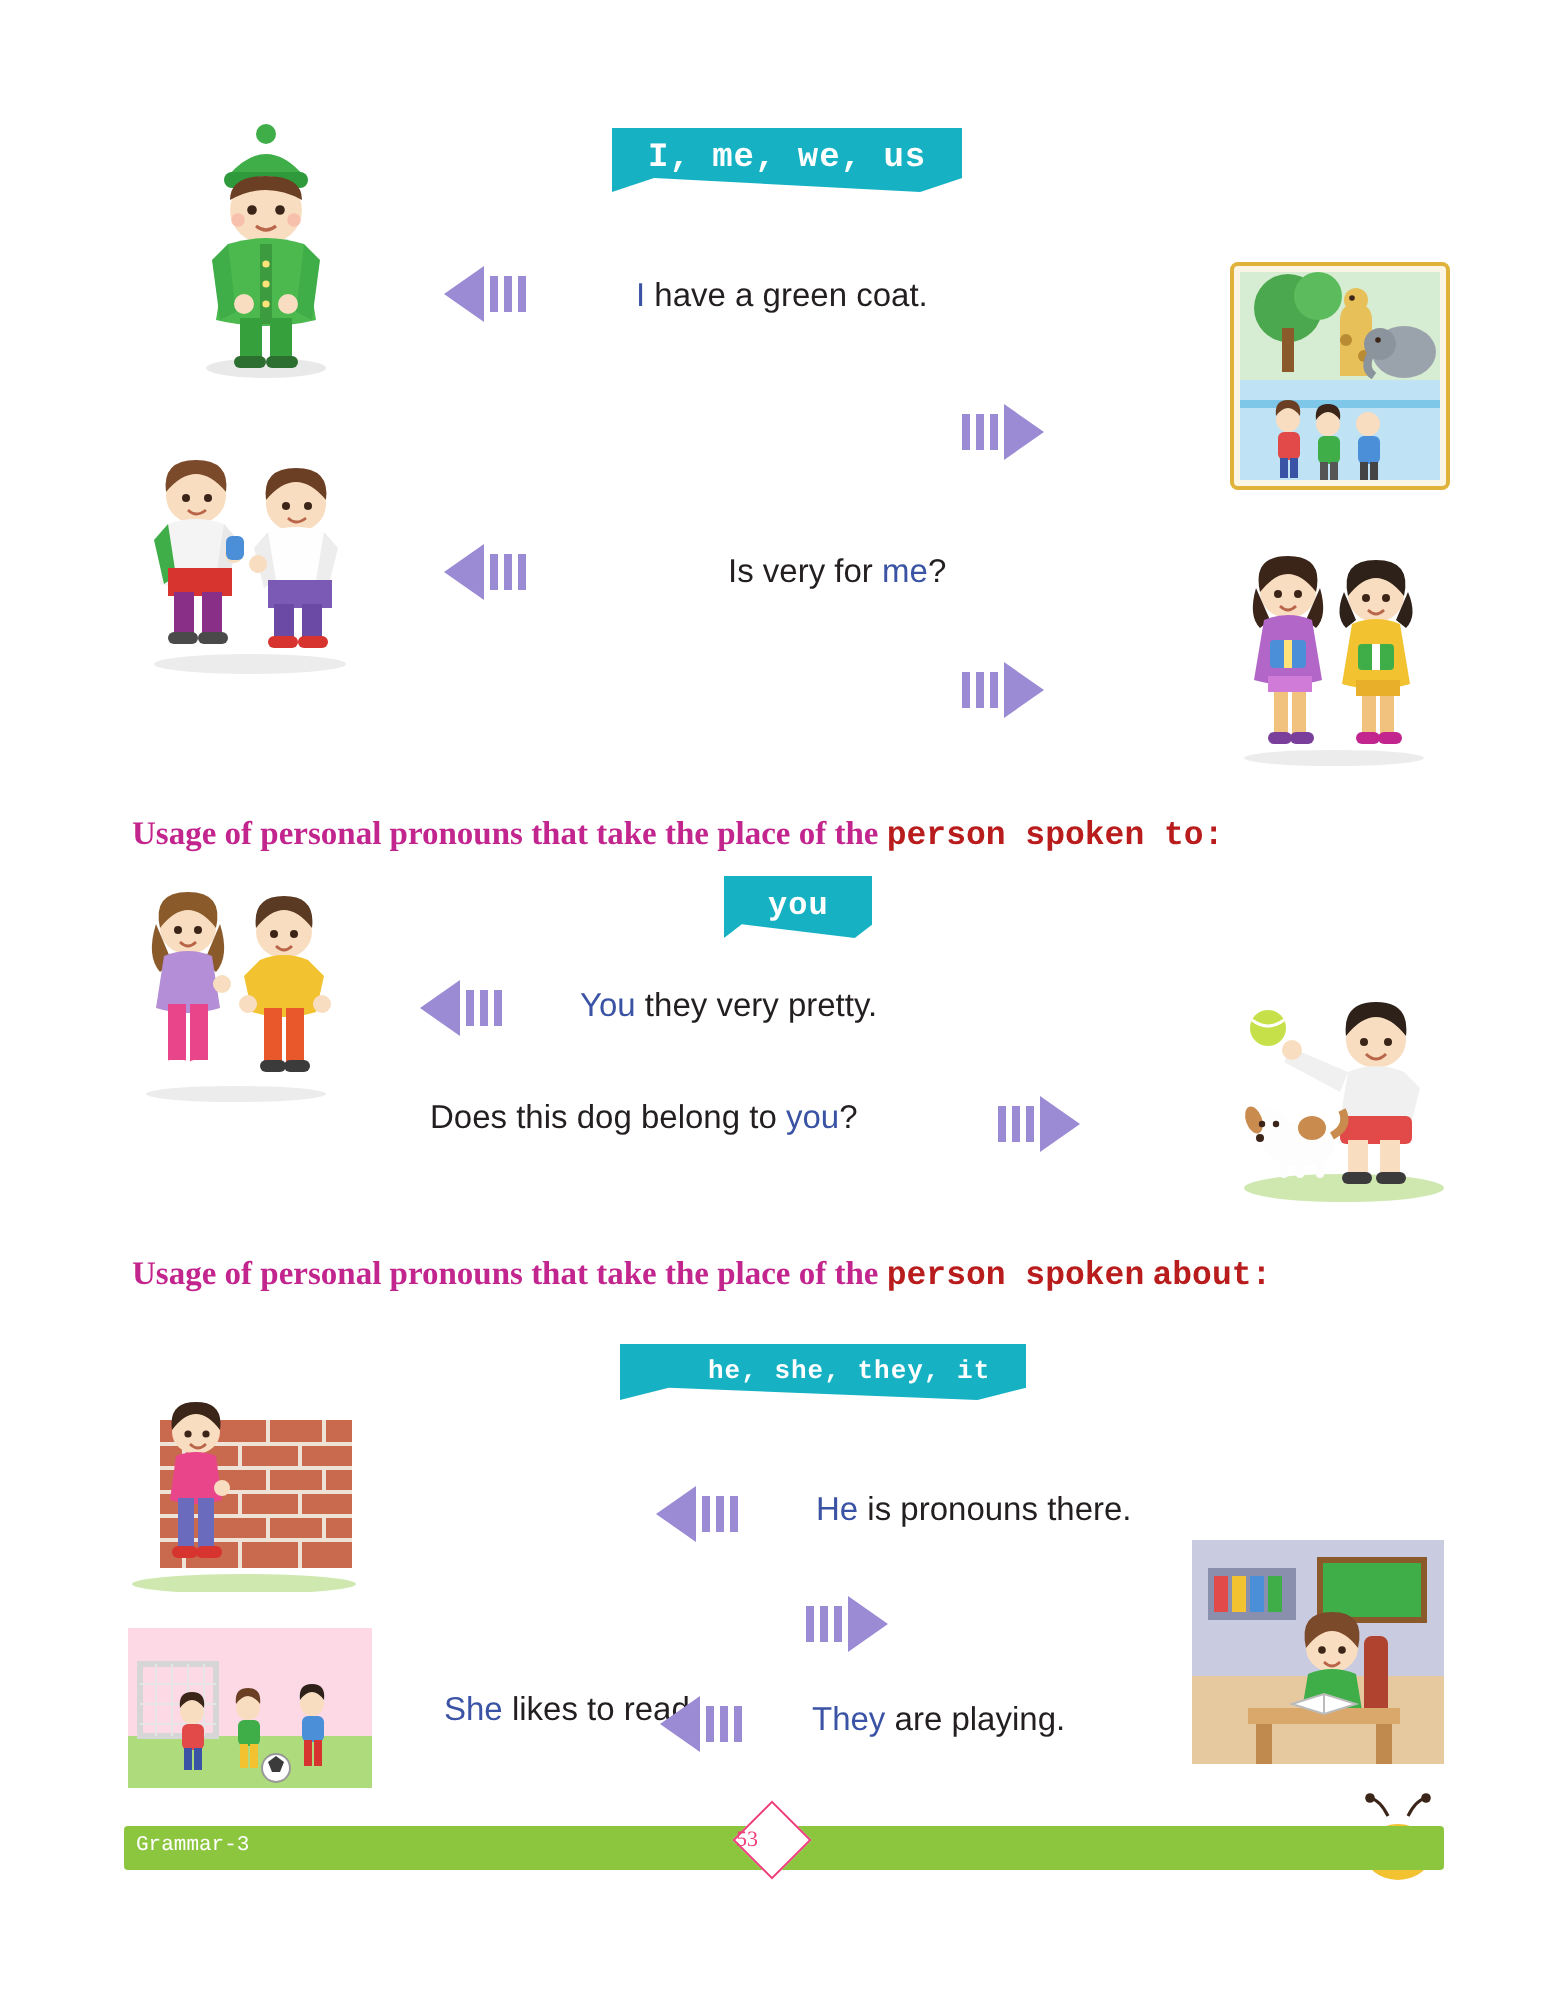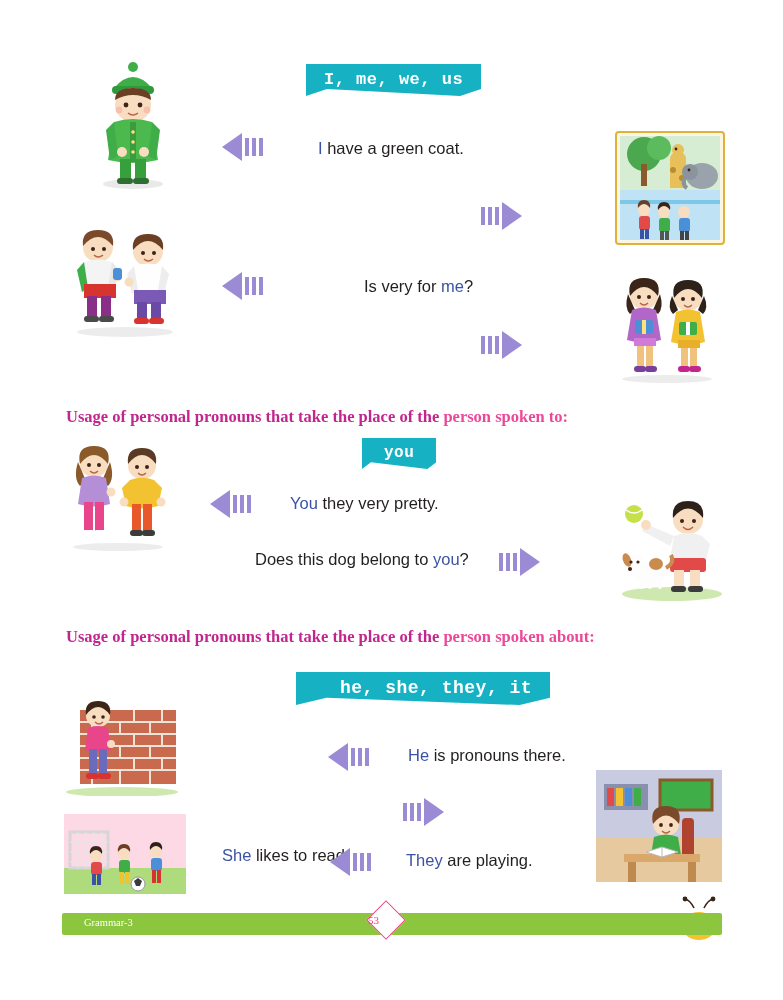--- a/index.html
+++ b/index.html
@@ -30,21 +30,21 @@
     font-family: Liberation Mono, monospace;
     font-weight: bold;
     text-align: center;
     letter-spacing: 0.5px;
     line-height: 1;
     padding: 7px 18px 8px 18px;
     clip-path: polygon(0 0, 100% 0, 100% 78%, 88% 100%, 12% 78%, 0 100%);
   }
   .banner.b1 { left: 306px; top: 64px; font-size: 17px; }
   .banner.b2 { left: 362px; top: 438px; font-size: 16px; padding-left: 22px; padding-right: 22px;}
-  .banner.b3 { left: 296px; top: 672px; font-size: 18px; padding-left: 44px; }
+  .banner.b3 { left: 310px; top: 672px; font-size: 13px; padding-left: 44px; }
 
   
   .arrow {
     position: absolute;
     width: 46px;
     height: 28px;
   }
   .arrow .head {
     position: absolute;
     top: 0;
@@ -79,39 +79,39 @@
 
   
   .heading {
     position: absolute;
     font-family: "Liberation Serif", serif;
     font-weight: bold;
     font-size: 16.5px;
     color: #c2268e;
     line-height: 1.45;
   }
-  .heading .blue { color: #ec4899; }
+  .heading .blue { color: #b91c1c; font-family: Liberation Mono, monospace; }
 
   
   .footer {
     position: absolute;
     left: 62px;
     top: 913px;
     width: 660px;
     height: 22px;
     background: #8cc63e;
     border-radius: 2px;
   }
   .footer-label {
     position: absolute;
-    left: 22px;
+    left: 6px;
     top: 4px;
     font-size: 10.5px;
     color: #ffffff;
-    font-family: Liberation Serif, serif;
+    font-family: Liberation Mono, monospace;
   }
   .page-number-diamond {
     position: absolute;
     left: 310px;
     top: -7px;
     width: 26px;
     height: 26px;
     background: #ffffff;
     border: 1.5px solid #ef3e7c;
     transform: rotate(45deg);
@@ -535,21 +535,21 @@
   <div class="sentence" style="left:290px; top:494px;">
     <span class="hl">You</span><span> they very pretty.</span>
   </div>
 
   <div class="arrow right" style="left:494px; top:548px;">
     <span class="head"></span>
       <span class="bar b1"></span>
       <span class="bar b2"></span>
       <span class="bar b3"></span>
   </div>
-  <div class="sentence" style="left:215px; top:550px;margin-left:40px;">
+  <div class="sentence" style="left:215px; top:550px;">
     <span>Does this dog belong to </span><span class="hl">you</span><span>?</span>
   </div>
 
   <div class="heading" style="left:66px; top:625px; width:656px;">
     <span>Usage of personal pronouns that take the place of the </span><span class="blue">person spoken</span>
     <span class="blue">about</span><span class="blue">:</span>
   </div>
 
   <div class="banner b3">he, she, they, it</div>
 

